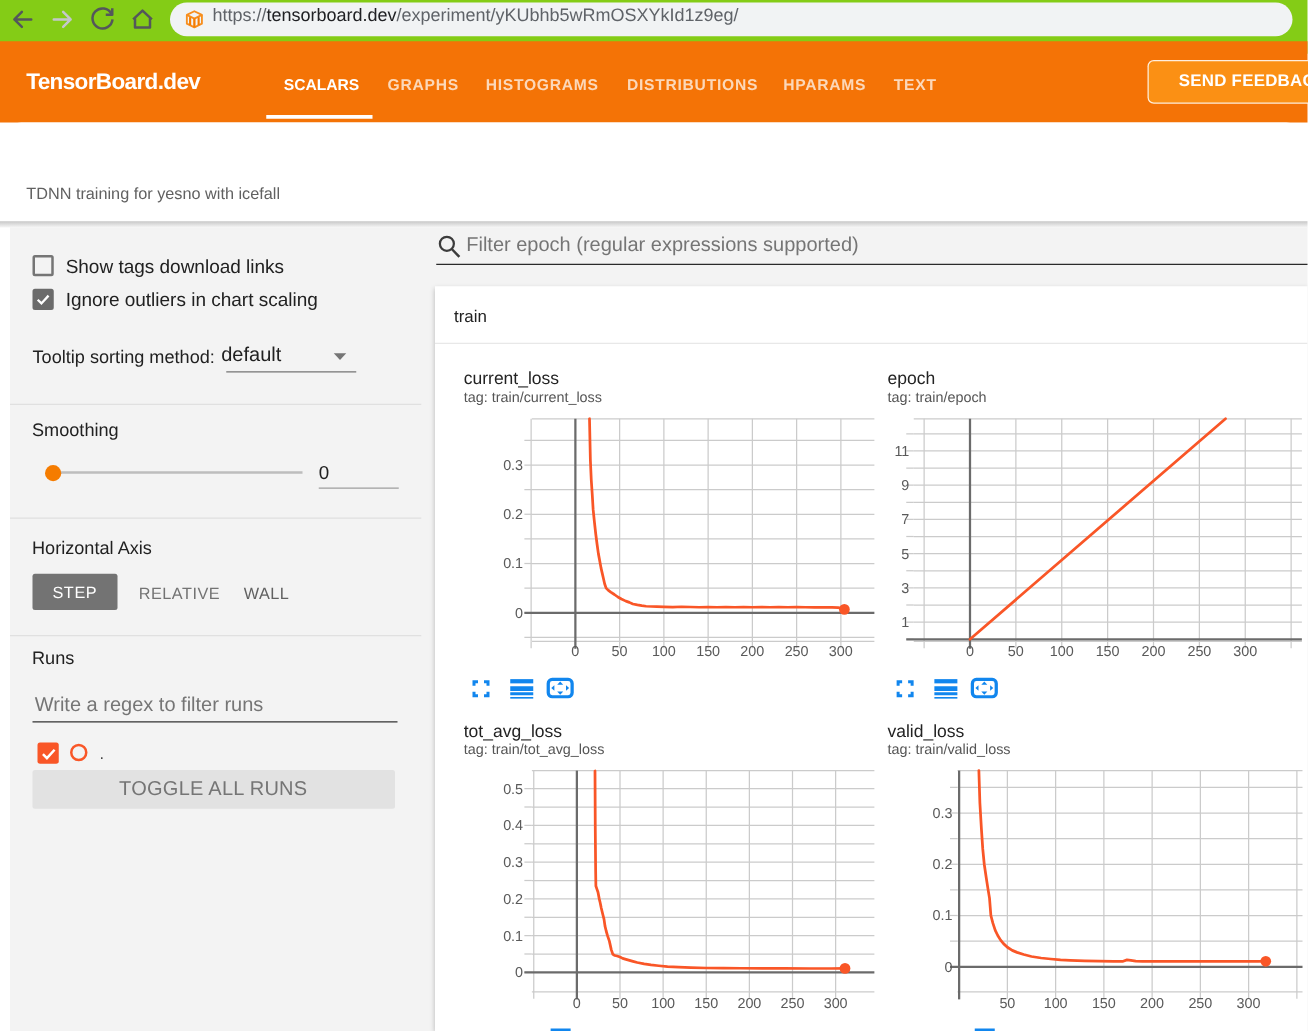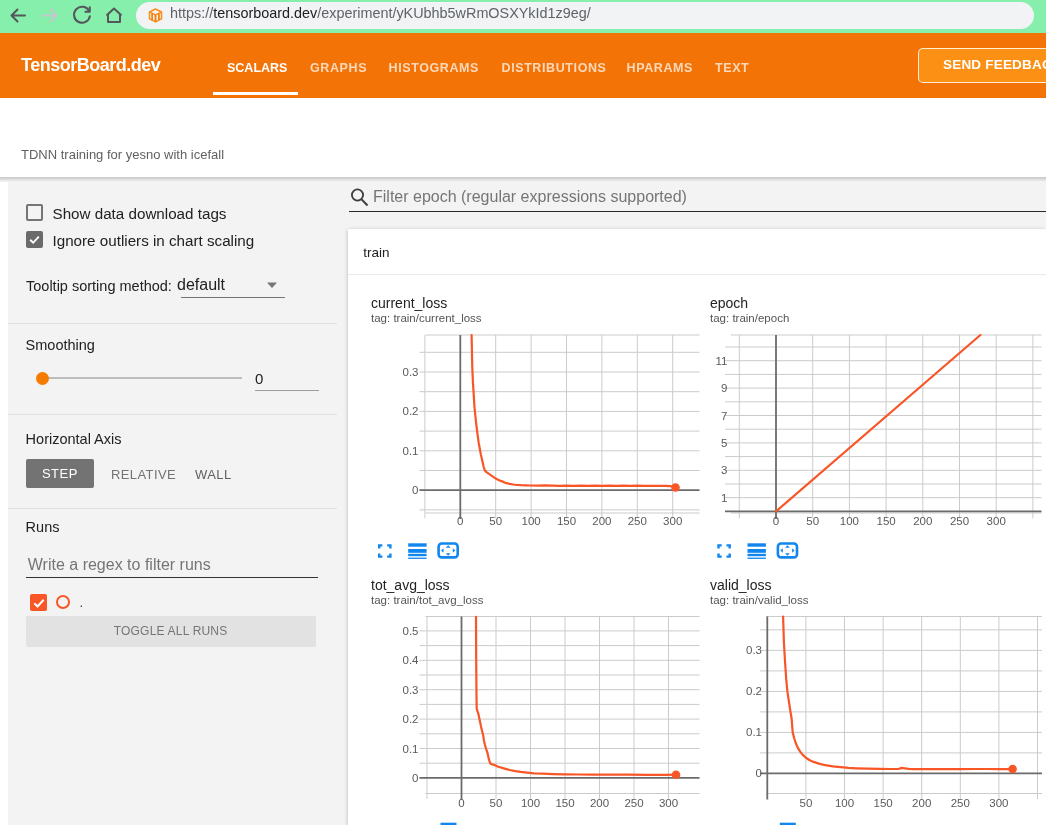--- a/index.html
+++ b/index.html
@@ -1,17 +1,17 @@
 <!DOCTYPE html>
 <html><head><meta charset="utf-8"><style>
 * { margin:0; padding:0; box-sizing:border-box; }
 html,body { width:1046px; height:825px; overflow:hidden; background:#fff;
   font-family:"Liberation Sans", sans-serif; }
 .abs { position:absolute; }
-#browser { position:absolute; left:0; top:0; width:1046px; height:43px; background:#86efac; }
+#browser { position:absolute; left:0; top:0; width:1046px; height:43px; background:#84cc16; }
 #pill { position:absolute; left:136px; top:1.5px; width:898px; height:27px;
   background:#f1f3f4; border-radius:13.5px; }
 #url { position:absolute; left:170px; top:0; height:27px; line-height:27px;
   font-size:14.4px; color:#5f6368; }
 #hdr { position:absolute; left:0; top:33px; width:1046px; height:65px; background:#f47306; }
 #logo { position:absolute; left:21px; top:22px; font-size:18px; font-weight:bold;
   color:#fff; letter-spacing:-0.5px; }
 .tab { position:absolute; top:28px; font-size:12.5px; font-weight:bold;
   color:rgba(255,255,255,0.72); letter-spacing:0.6px; }
 .tab.active { color:#fff; }
@@ -27,21 +27,21 @@
 #content { position:absolute; left:0; top:182px; width:1046px; height:643px; background:#f3f3f3; }
 #lstrip { position:absolute; left:0; top:0; width:8px; height:643px; background:#fff; }
 .sbtxt { position:absolute; font-size:14.5px; color:#212121; }
 .divider { position:absolute; left:8px; width:329px; height:1px; background:#e0e0e0; }
 .cbox { position:absolute; width:17px; height:17px; border:2px solid #757575; border-radius:2px; }
 .cbox.dark { background:#6b6b6b; border-color:#6b6b6b; }
 #stepbtn { position:absolute; left:25.6px; top:277px; width:68.6px; height:29px;
   background:#737373; border-radius:2px; color:#fff; font-size:13px; text-align:center;
   line-height:29px; letter-spacing:0.5px; }
 #togglebtn { position:absolute; left:25.6px; top:434px; width:290px; height:31px;
-  background:#e2e2e2; border-radius:2px; color:#757575; font-size:12px; text-align:center;
+  background:#e2e2e2; border-radius:2px; color:#757575; font-size:16px; text-align:center;
   line-height:31px; letter-spacing:0.2px; }
 #filter-underline { position:absolute; left:349px; top:28.5px; width:697px; height:1.4px; background:#2a2a2a; }
 #card { position:absolute; left:348px; top:47px; width:698px; height:596px;
   box-shadow:0 1px 4px rgba(0,0,0,0.25); }
 svg text { font-family:"Liberation Sans", sans-serif; }
 </style></head>
 <body>
 <div id="browser">
   <svg width="134" height="33" style="position:absolute;left:0;top:0">
     <g fill="none" stroke="#54575b" stroke-width="2" stroke-linecap="round">
@@ -87,21 +87,21 @@
 
 <div id="subhdr">
     <span>TDNN training for yesno with icefall</span>
   </div>
 <div id="shadow"></div>
 
 <div id="content">
   <div id="lstrip"></div>
 
   <div class="cbox" style="left:25.8px;top:22.3px"></div>
-  <span class="sbtxt" style="left:52.5px;top:22.5px;font-size:15.2px">Show data download tags</span>
+  <span class="sbtxt" style="left:52.5px;top:22.5px;font-size:15.2px">Show tags download links</span>
   <div class="cbox dark" style="left:25.8px;top:49.2px">
     <svg width="13" height="13" style="position:absolute;left:0;top:0" viewBox="0 0 24 24">
       <path d="M4 12.5 L9.5 18 L20 6.5" fill="none" stroke="#fff" stroke-width="3.4"></path>
     </svg>
   </div>
   <span class="sbtxt" style="left:52.5px;top:49.5px;font-size:15.2px">Ignore outliers in chart scaling</span>
 
   <span class="sbtxt" style="left:26px;top:95.5px">Tooltip sorting method:</span>
   <span class="sbtxt" style="left:177px;top:93.5px;font-size:16px">default</span>
   <div class="abs" style="left:181px;top:115px;width:104px;height:1px;background:#757575"></div>

